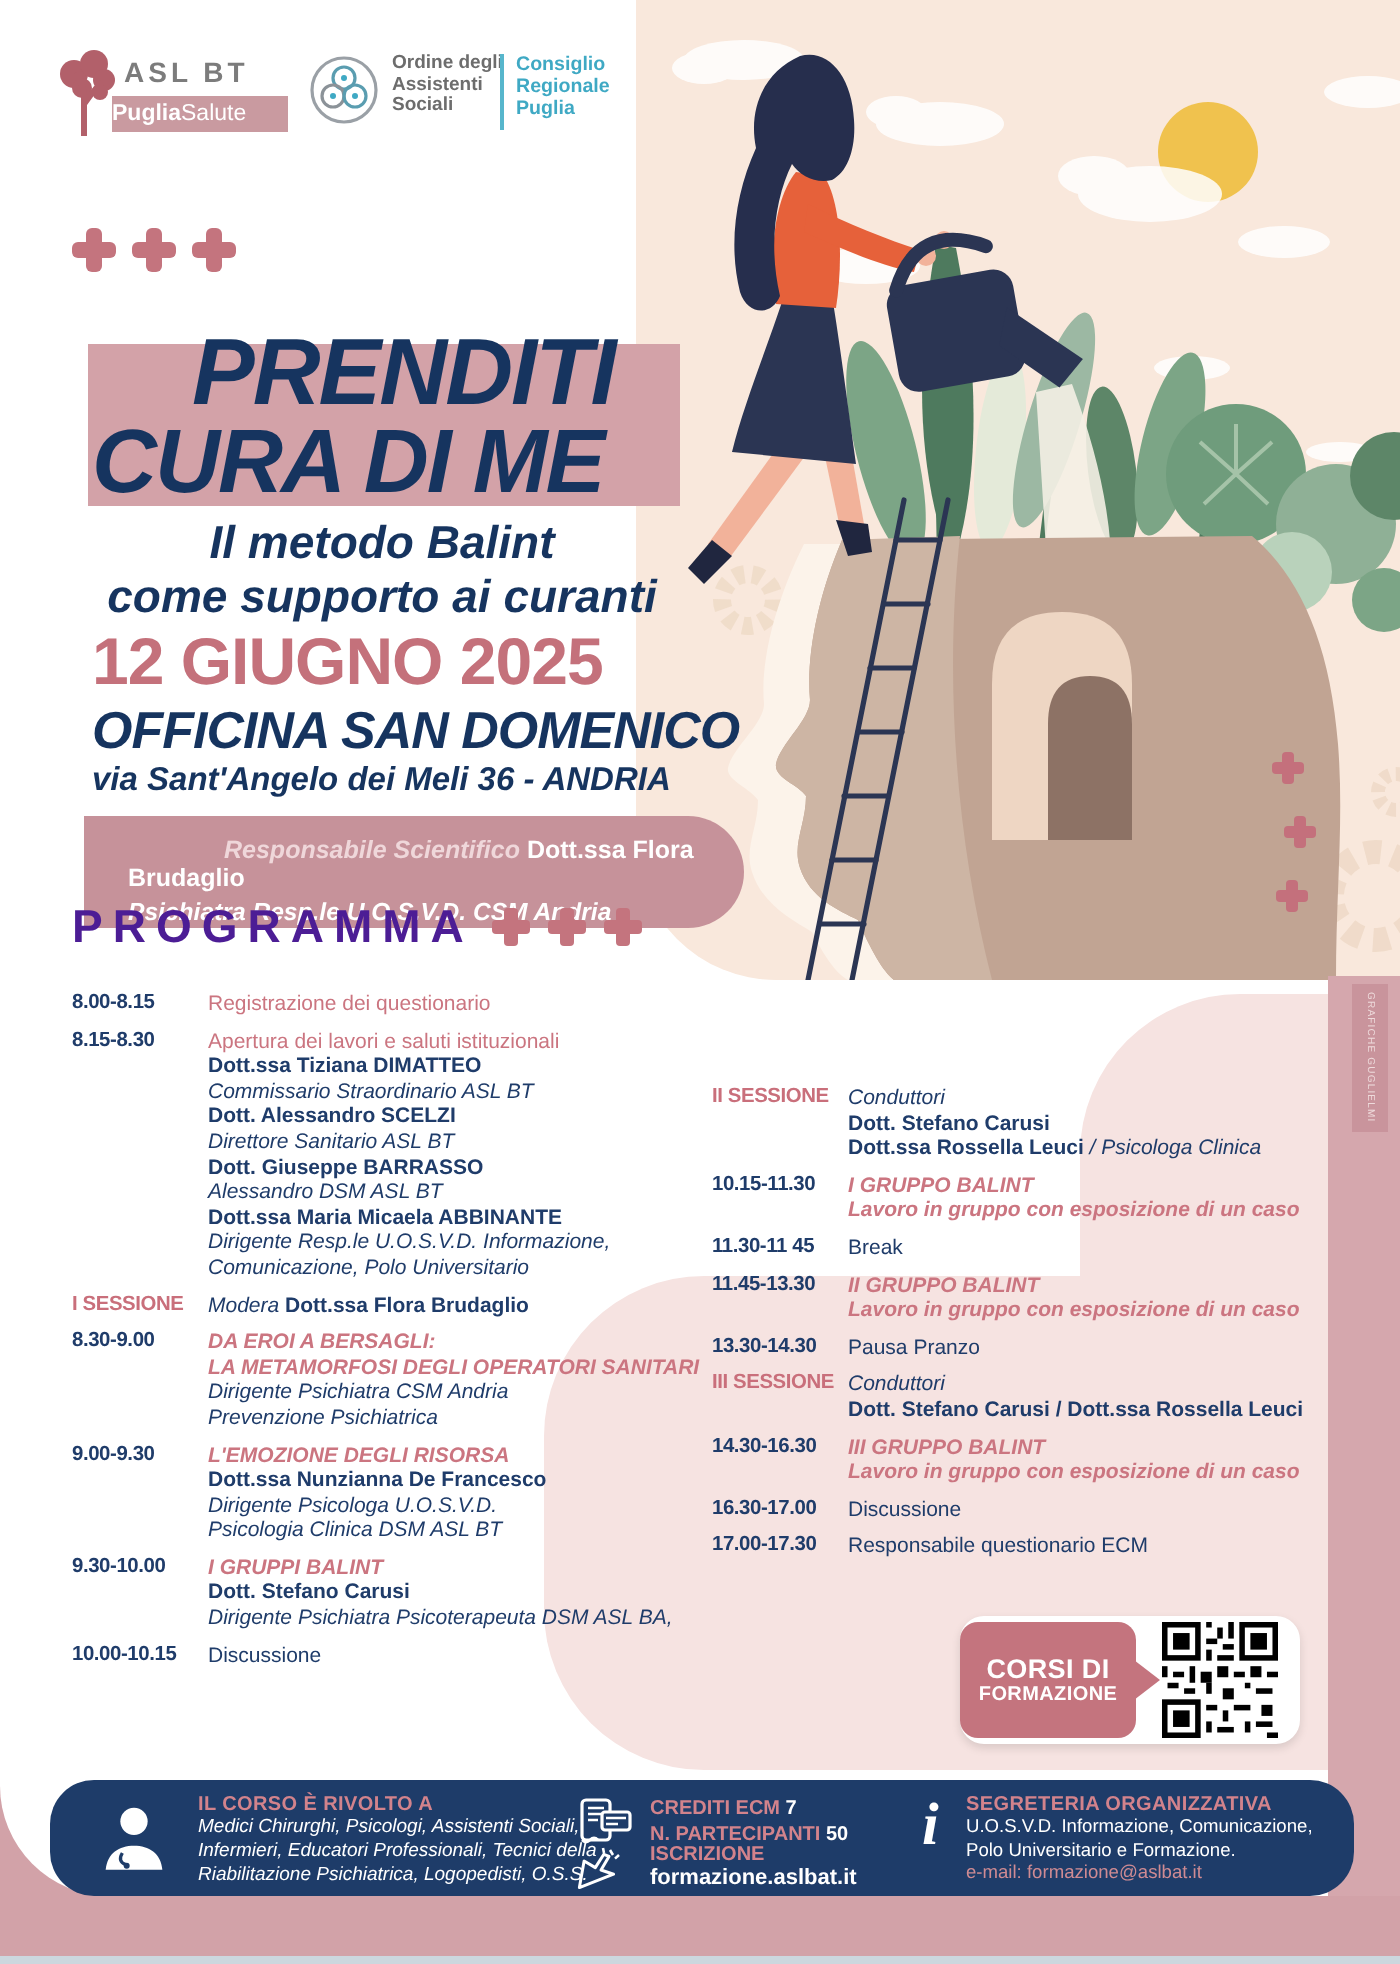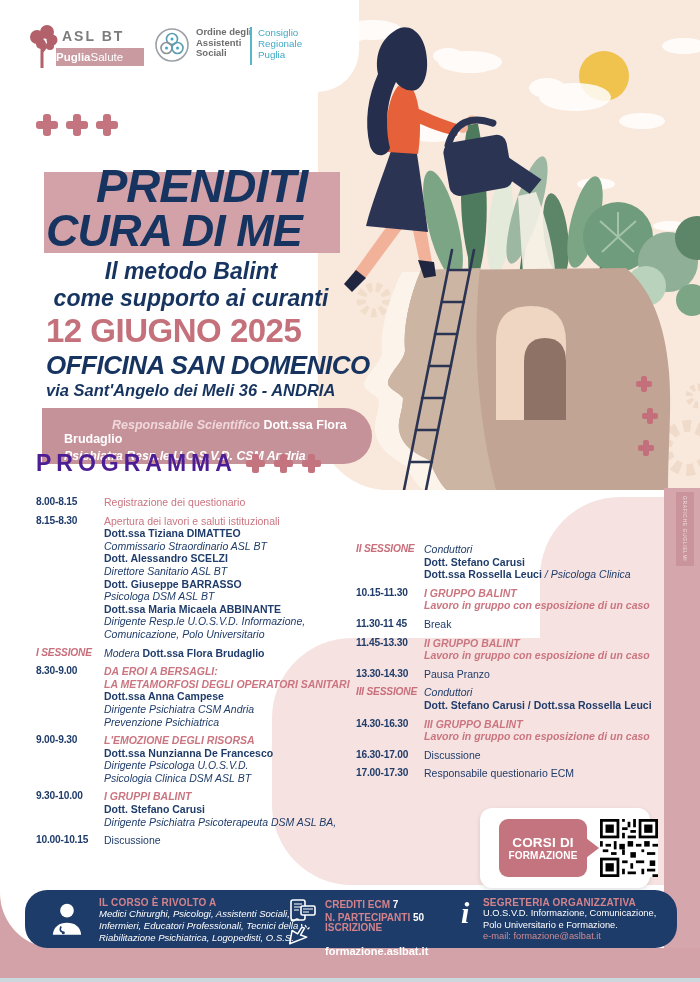--- a/index.html
+++ b/index.html
@@ -15,28 +15,28 @@
   .white-card{left:0;top:0;width:664px;height:948px;background:#ffffff;border-radius:0 0 0 55px;}
   .rose-strip{left:664px;top:488px;width:36px;height:460px;background:#d5a7ad;}
   .credit-box{left:676px;top:492px;width:18px;height:74px;background:#c9949c;}
   .credit-box span{display:block;writing-mode:vertical-rl;font-size:5px;letter-spacing:.6px;
     color:#eedadb;padding:4px 0 0 6px;}
   .bottom-line{left:0;top:978px;width:700px;height:4px;background:#ccd7de;}
 
   .peach-block{left:318px;top:0;width:382px;height:490px;background:var(--peach);
     border-bottom-left-radius:70px;overflow:hidden;}
 
-  .logo-card{left:0;top:0;width:318px;height:92px;background:#fff;border-radius:0 0 42px 0;padding-left:41px;}
+  .logo-card{left:0;top:0;width:318px;height:92px;background:#fff;border-radius:0 0 42px 0;}
   .asl-name{left:62px;top:28px;font-size:14px;font-weight:700;letter-spacing:2px;color:#7c7c7c;}
   .puglia-bar{left:56px;top:48px;width:88px;height:18px;background:#c99aa0;color:#fff;
     font-size:11.5px;text-align:left;line-height:18px;}
   .puglia-bar b{font-weight:800;}
   .ordine-text{left:196px;top:27px;font-size:9.5px;font-weight:600;color:#6d6d6d;line-height:10.5px;}
   .logo-divider{left:250px;top:27px;width:1.5px;height:38px;background:#57b6cc;}
-  .consiglio-text{left:258px;top:27px;font-size:9.8px;font-weight:400;color:#3fa9c4;line-height:11px;}
+  .consiglio-text{left:258px;top:27px;font-size:9.8px;font-weight:700;color:#3fa9c4;line-height:11px;}
 
   .plus{position:absolute;}
   .plus::before,.plus::after{content:"";position:absolute;background:var(--rose-deep);border-radius:3px;}
   .plus::before{left:33%;top:0;width:34%;height:100%;}
   .plus::after{top:33%;left:0;height:34%;width:100%;}
   .plus-inline{position:relative;display:inline-block;width:19px;height:19px;margin-left:9px;top:2px;}
   .plus-inline::before,.plus-inline::after{content:"";position:absolute;background:var(--rose-deep);border-radius:2px;}
   .plus-inline::before{left:33%;top:0;width:34%;height:100%;}
   .plus-inline::after{top:33%;left:0;height:34%;width:100%;}
 
@@ -62,52 +62,52 @@
 
   .blobA{left:540px;top:497px;width:124px;height:388px;background:var(--blob);border-radius:80px 0 0 0;}
   .blobB{left:272px;top:638px;width:392px;height:247px;background:var(--blob);border-radius:80px 0 0 80px;}
 
   .pcol{position:absolute;width:316px;}
   #prog-left{left:36px;top:496px;}
   #prog-right{left:356px;top:543px;}
   .prow{display:flex;gap:6px;margin-bottom:6px;}
   .ptime{flex:none;width:62px;font-weight:800;font-size:10.2px;letter-spacing:-.2px;
     color:var(--navy);line-height:12.6px;}
-  .ptime.sess{color:#c96f7b;font-style:italic;}
+  .ptime.sess{color:#c96f7b;}
   .pbody{flex:1;}
   .pline{font-size:10.5px;line-height:12.6px;color:var(--navy);}
   .s-rose{color:var(--rose);}
   .s-rtit{color:var(--rose);font-weight:800;font-style:italic;}
   .s-rit{color:var(--rose);font-weight:600;font-style:italic;}
   .s-b{color:var(--navy);font-weight:800;}
   .s-it{color:var(--navy);font-style:italic;font-weight:500;}
   .s-p{color:var(--navy);}
 
-  .badge{left:480px;top:808px;width:170px;height:80px;background:#fff;border-radius:12px;
-    display:flex;align-items:center;padding:19px;box-sizing:border-box;
+  .badge{left:480px;top:808px;width:170px;height:64px;background:#fff;border-radius:12px;
+    display:flex;align-items:center;padding:0;box-sizing:border-box;
     box-shadow:0 2px 5px rgba(0,0,0,.12);}
   .badge-rose{width:88px;height:58px;background:var(--rose-deep);border-radius:9px;color:#fff;
     display:flex;flex-direction:column;justify-content:center;align-items:center;flex:none;}
   .badge-l1{font-weight:800;font-size:13.5px;letter-spacing:.2px;}
   .badge-l2{font-weight:800;font-size:10px;letter-spacing:.2px;}
   .badge-arrow{width:0;height:0;border-top:10px solid transparent;border-bottom:10px solid transparent;
     border-left:13px solid var(--rose-deep);margin-left:-1px;flex:none;}
   .badge-qr{margin-left:1px;flex:none;}
 
   .footer-band{left:25px;top:890px;width:652px;height:58px;background:var(--footer);border-radius:22px;}
   .fi{position:absolute;}
   .f-aud{left:74px;top:7px;width:212px;}
   .f-head{font-size:10px;font-weight:800;color:var(--rose-text);letter-spacing:.2px;}
   .f-line{font-size:9.5px;font-style:italic;color:#fff;line-height:12px;}
   .f-ecmtext{left:300px;top:8px;}
   .f-credline{font-size:10px;line-height:13px;color:#fff;font-weight:800;}
   .f-credline .lab{color:var(--rose-text);}
   .f-iscr{left:300px;top:32px;}
   .f-iscr .lab{font-size:10px;font-weight:800;color:var(--rose-text);line-height:11px;}
-  .f-iscr .url{font-size:11px;font-weight:800;color:#fff;line-height:13px;margin-top:12px;}
+  .f-iscr .url{font-size:11px;font-weight:800;color:#fff;line-height:13px;}
   .f-info{left:436px;top:8px;font-family:"Liberation Serif","DejaVu Serif",serif;
     font-style:italic;font-weight:700;font-size:30px;color:#fff;line-height:30px;}
   .f-seg{left:458px;top:7px;width:208px;}
   .f-segline{font-size:9.3px;color:#fff;line-height:11.5px;}
   .f-email{font-size:9.3px;color:#cf8b93;line-height:11.5px;}
 </style>
 </head>
 <body>
 
 <div class="poster">
@@ -262,38 +262,37 @@
       </div>
       <div class="prow">
         <div class="ptime">8.15-8.30</div>
         <div class="pbody">
           <div class="pline s-rose">Apertura dei lavori e saluti istituzionali</div>
           <div class="pline s-b">Dott.ssa Tiziana DIMATTEO</div>
           <div class="pline s-it">Commissario Straordinario ASL BT</div>
           <div class="pline s-b">Dott. Alessandro SCELZI</div>
           <div class="pline s-it">Direttore Sanitario ASL BT</div>
           <div class="pline s-b">Dott. Giuseppe BARRASSO</div>
-          <div class="pline s-it">Psicologa DSM ASL BT</div>
+          <div class="pline s-it">Alessandro DSM ASL BT</div>
           <div class="pline s-b">Dott.ssa Maria Micaela ABBINANTE</div>
           <div class="pline s-it">Dirigente Resp.le U.O.S.V.D. Informazione,</div>
           <div class="pline s-it">Comunicazione, Polo Universitario</div>
         </div>
       </div>
       <div class="prow">
         <div class="ptime sess">I SESSIONE</div>
         <div class="pbody">
           <div class="pline"><span class="s-it">Modera </span><span class="s-b">Dott.ssa Flora Brudaglio</span></div>
         </div>
       </div>
       <div class="prow">
         <div class="ptime">8.30-9.00</div>
         <div class="pbody">
           <div class="pline s-rtit">DA EROI A BERSAGLI:</div>
           <div class="pline s-rtit">LA METAMORFOSI DEGLI OPERATORI SANITARI</div>
-          <div class="pline s-b">Dott.ssa Anna Campese</div>
           <div class="pline s-it">Dirigente Psichiatra CSM Andria</div>
           <div class="pline s-it">Prevenzione Psichiatrica</div>
         </div>
       </div>
       <div class="prow">
         <div class="ptime">9.00-9.30</div>
         <div class="pbody">
           <div class="pline s-rtit">L'EMOZIONE DEGLI RISORSA</div>
           <div class="pline s-b">Dott.ssa Nunzianna De Francesco</div>
           <div class="pline s-it">Dirigente Psicologa U.O.S.V.D.</div>

